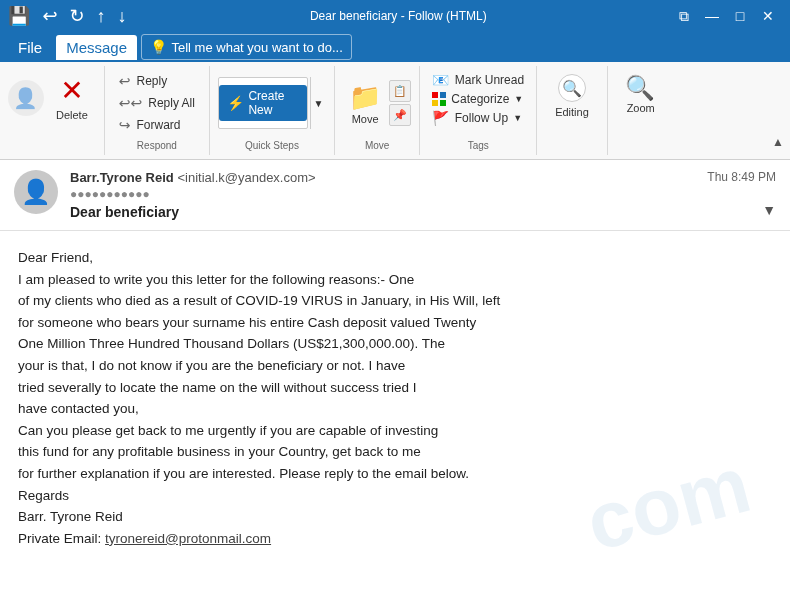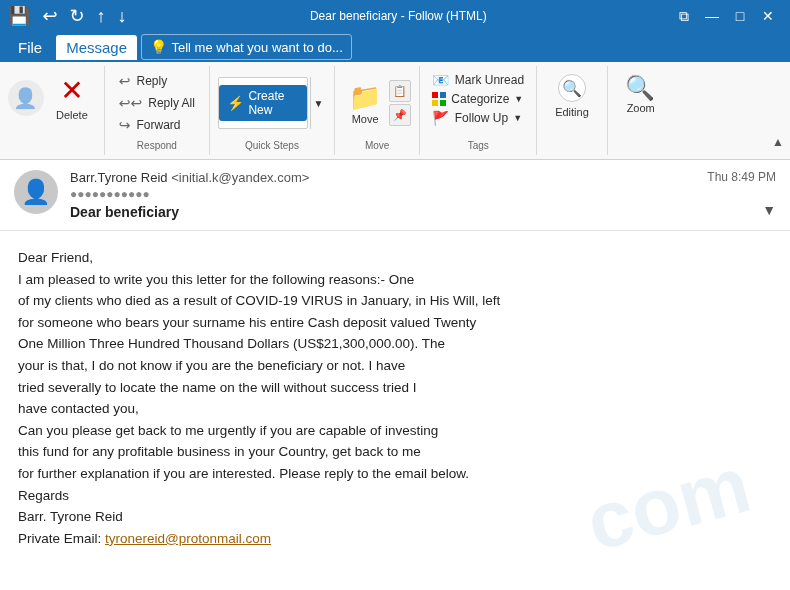--- a/index.html
+++ b/index.html
@@ -103,40 +103,40 @@
       background: #c8c8c8;
       border-radius: 50%;
       display: flex;
       align-items: center;
       justify-content: center;
       flex-shrink: 0;
     }
     .avatar-icon { font-size: 24px; color: #777; }
     .email-meta { flex: 1; }
     .sender-line { font-size: 13px; color: #333; }
-    .sender-name { font-weight: 400; }
+    .sender-name { font-weight: 700; }
     .sender-email { color: #555; font-weight: normal; }
     .recipient-line { font-size: 12px; color: #888; margin-top: 2px; }
     .subject-line { font-size: 14px; font-weight: 700; color: #222; margin-top: 3px; }
     .email-date { font-size: 12px; color: #666; white-space: nowrap; }
     .email-header-right { display: flex; flex-direction: column; align-items: flex-end; gap: 18px; }
     .expand-btn { color: #555; cursor: pointer; font-size: 14px; }
 
     
     .email-body {
       background: white;
       padding: 16px 18px;
       font-size: 13.5px;
       line-height: 1.6;
       color: #222;
       flex: 1;
       overflow-y: auto;
       position: relative;
     }
-    .email-link { color: #a16207; text-decoration: underline; }
+    .email-link { color: #404040; text-decoration: underline; }
     .watermark {
       position: absolute;
       right: 40px;
       bottom: 40px;
       opacity: 0.08;
       font-size: 80px;
       font-weight: bold;
       color: #1a6fb5;
       transform: rotate(-15deg);
       pointer-events: none;

